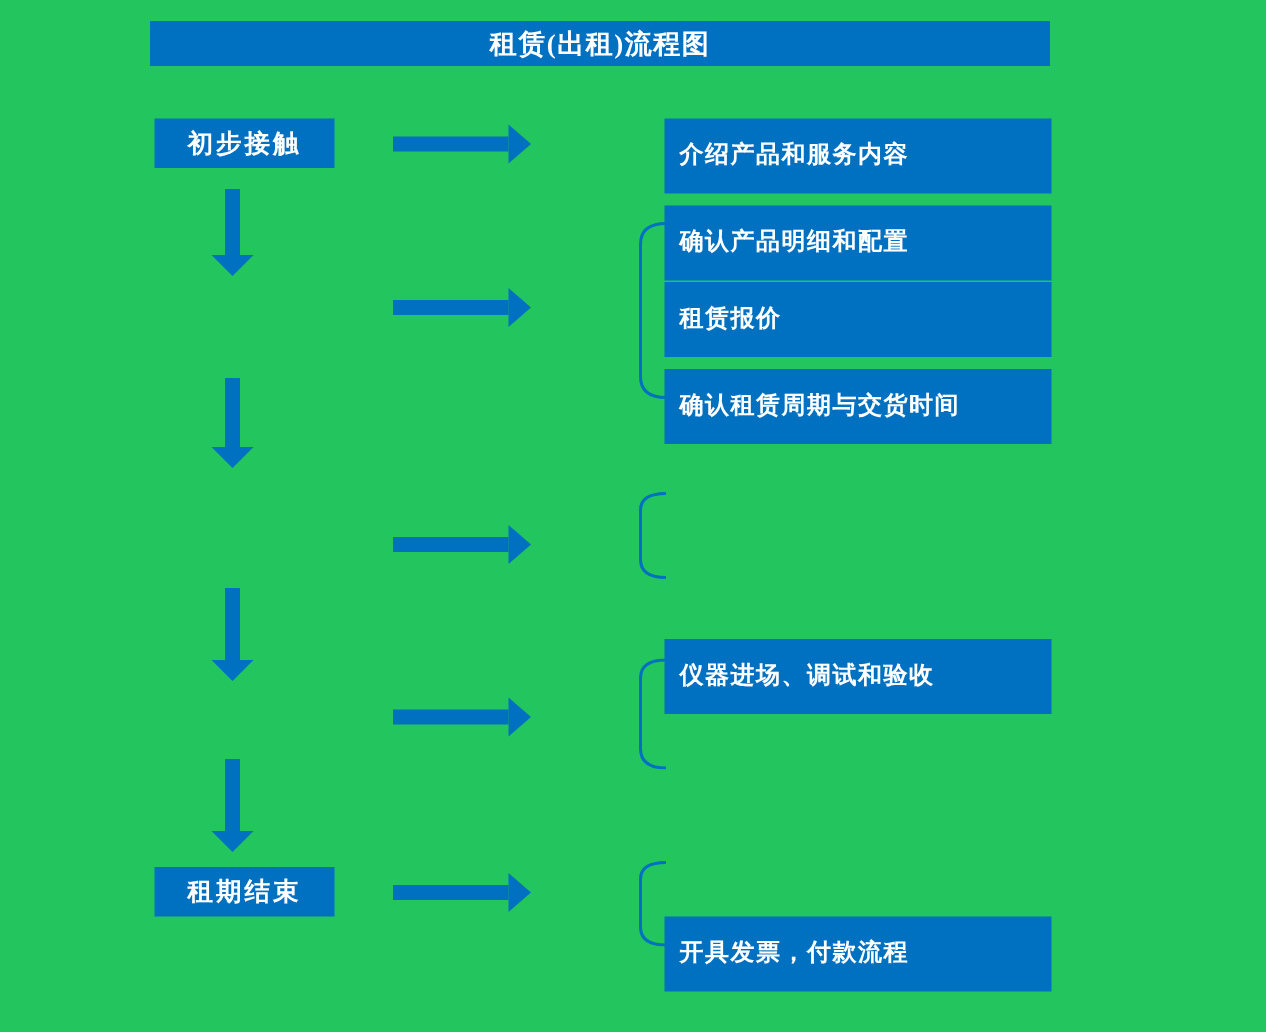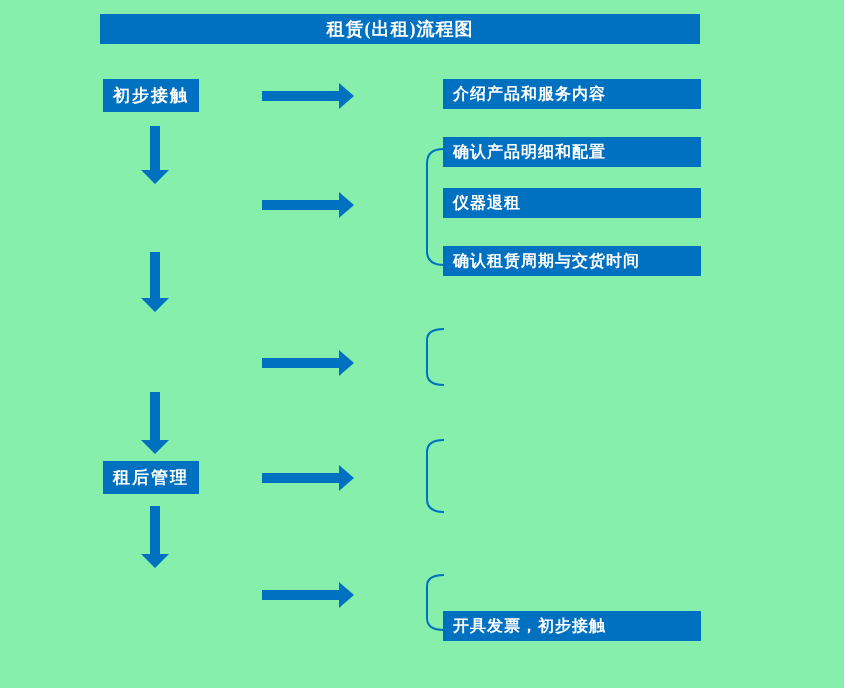--- a/index.html
+++ b/index.html
@@ -1,27 +1,27 @@
 <!DOCTYPE html>
 <html style="--accent: #0070C0; --text-on-accent: #FFFFFF;"><head>
 <meta charset="utf-8">
 <style>
   :root { --accent:#0070C0; --text-on-accent:#FFFFFF; }
   * { box-sizing: border-box; }
   html,body { margin:0; padding:0; background:#FFFFFF; }
   body { font-family:"Liberation Serif","DejaVu Serif",serif; }
-  .canvas { position:relative; width:844px; height:688px; background:#86efac; overflow:hidden; }
+  .canvas { position:relative; width:844px; height:688px; background:#22c55e; overflow:hidden; }
 
   .box {
     position:absolute; background:var(--accent); color:var(--text-on-accent);
     font-weight:bold; display:flex; align-items:center; line-height:1;
   }
   .title-bar { left:100px; top:14px; width:600px; height:30px; justify-content:center; font-size:18px; letter-spacing:1px; }
-  .step  { left:103px; width:96px; height:33px; justify-content:center; font-size:17px; letter-spacing:2px; }
-  .out   { left:443px; width:258px; height:30px; padding-left:10px; font-size:16px; letter-spacing:1px; }
+  .step  { left:103px; width:120px; height:33px; justify-content:center; font-size:17px; letter-spacing:2px; }
+  .out   { left:443px; width:258px; height:50px; padding-left:10px; font-size:16px; letter-spacing:1px; }
 
   
   .varrow { position:absolute; left:141px; width:28px; }
   .varrow .shaft { position:absolute; left:9px; top:0; width:10px; background:var(--accent); }
   .varrow .head  { position:absolute; left:0; bottom:0; width:0; height:0;
                    border-left:14px solid transparent; border-right:14px solid transparent;
                    border-top:14px solid var(--accent); }
 
   
   .harrow { position:absolute; left:262px; width:92px; height:26px; }
@@ -34,21 +34,21 @@
   .bracket path { stroke:var(--accent); stroke-width:2; fill:none; }
 </style>
 </head>
 <body>
 
 <div class="canvas">
 
   <div class="box title-bar">租赁(出租)流程图</div>
 
   <div class="box step" style="top:79px">初步接触</div>
-  <div class="box step" style="top:461px">租后管理</div>
+  <div class="box step" style="top:578px">租期结束</div>
 
   <div class="varrow" style="top:126px;height:58px">
     <div class="shaft" style="height:44px"></div>
     <div class="head"></div>
   </div>
   <div class="varrow" style="top:252px;height:60px">
     <div class="shaft" style="height:46px"></div>
     <div class="head"></div>
   </div>
   <div class="varrow" style="top:392px;height:62px">
@@ -90,20 +90,21 @@
   <svg class="bracket" style="top:439px" width="22" height="74" viewBox="0 0 22 74">
     <path d="M 20 1 Q 3 1 3 13 L 3 60 Q 3 73 20 73"></path>
   </svg>
   <svg class="bracket" style="top:574px" width="22" height="57" viewBox="0 0 22 57">
     <path d="M 20 1 Q 3 1 3 12 L 3 44 Q 3 56 20 56"></path>
   </svg>
 
   <div class="box out" style="top:79px">介绍产品和服务内容</div>
 
   <div class="box out" style="top:137px">确认产品明细和配置</div>
-  <div class="box out" style="top:188px">仪器退租</div>
+  <div class="box out" style="top:188px">租赁报价</div>
   <div class="box out" style="top:246px">确认租赁周期与交货时间</div>
 
 
+  <div class="box out" style="top:426px">仪器进场、调试和验收</div>
 
-  <div class="box out" style="top:611px">开具发票，初步接触</div>
+  <div class="box out" style="top:611px">开具发票，付款流程</div>
 
 </div>
 
 </body></html>

